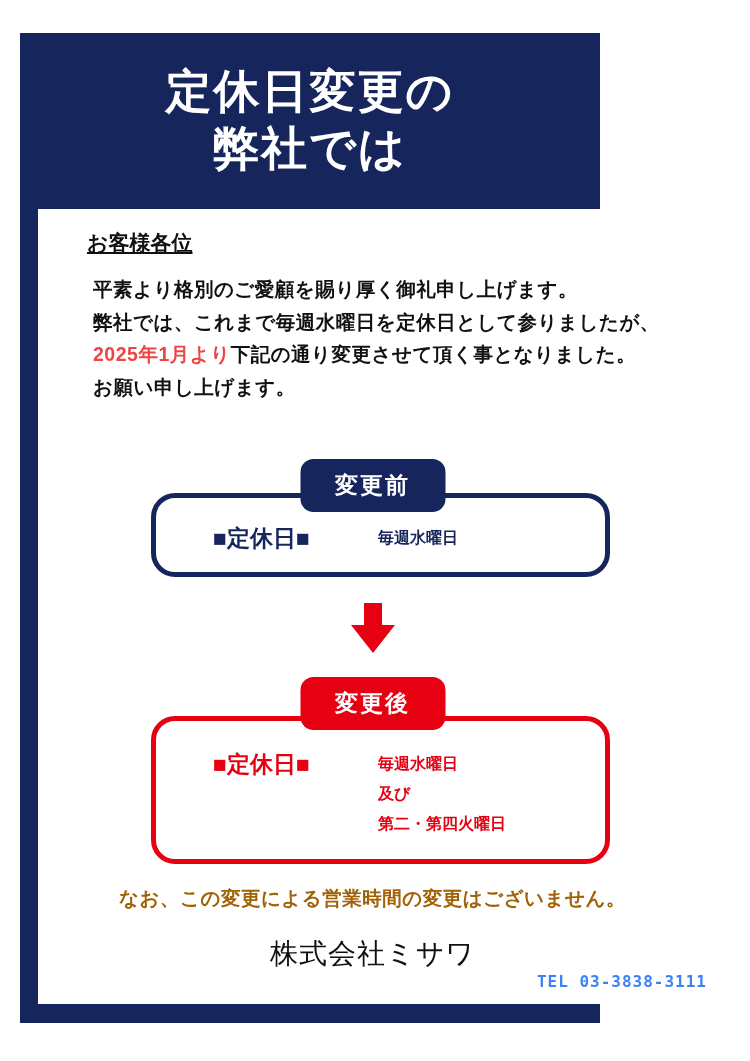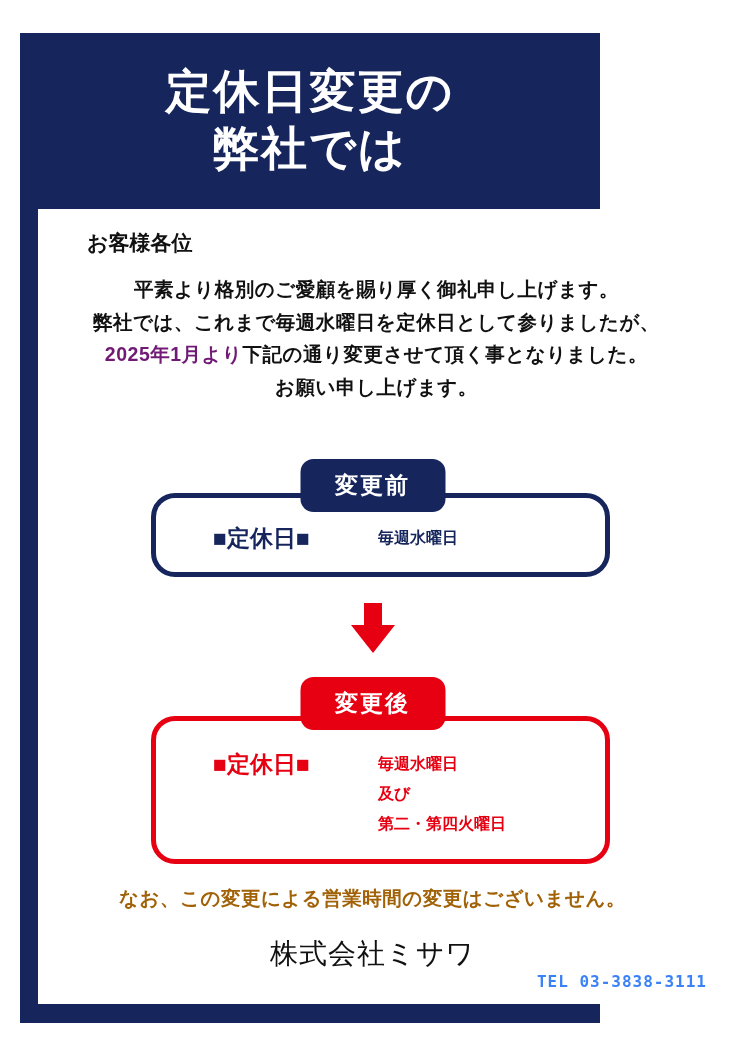--- a/index.html
+++ b/index.html
@@ -31,32 +31,32 @@
     left:18px;top:176px;
     width:669px;height:795px;
     background:#ffffff;
   }
   .greeting{
     position:absolute;
     left:49px;top:20px;
     font-size:21px;
     font-weight:bold;
     color:#111111;
+    text-decoration:underline;
   }
   .body-text{
     position:absolute;
     left:55px;top:64px;
     font-size:19.5px;
     font-weight:bold;
     color:#111111;
     line-height:32.5px;
     letter-spacing:0.5px;
-    text-align:center;
-  }
-  .red-text{color:#701a75;}
+  }
+  .red-text{color:#ef4444;}
   .section{position:absolute;left:0;width:100%;}
   .section.before{top:250px;height:170px;}
   .section.after{top:468px;height:190px;}
   .badge{
     position:absolute;
     left:50%;top:0;
     transform:translateX(-50%);
     height:53px;
     line-height:53px;
     padding:0 35px;

